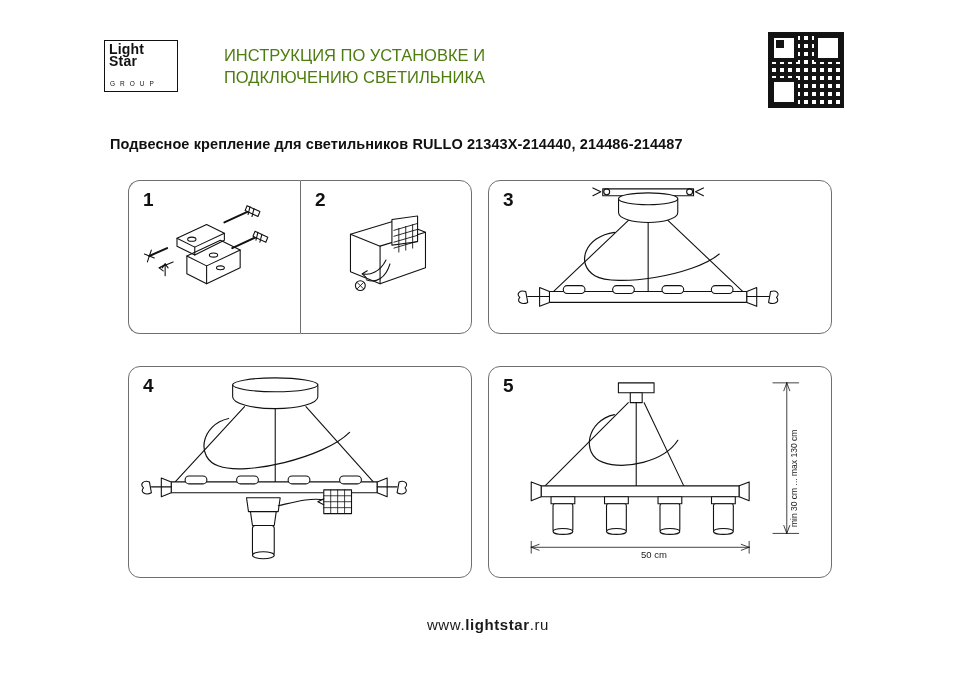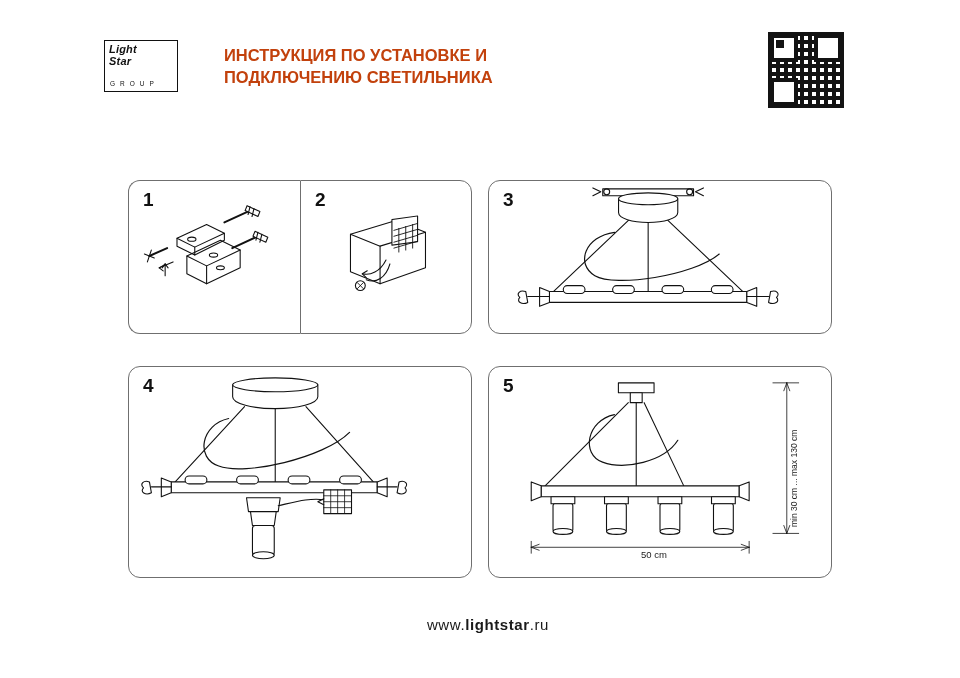--- a/index.html
+++ b/index.html
@@ -31,42 +31,41 @@
     position: absolute;
     left: 0; top: 10px;
     width: 74px; height: 52px;
     border: 1px solid #111;
     box-sizing: border-box;
   }
   .logo-inner {
     position: absolute;
     left: 4px; top: 3px;
     width: 56px;
-    font-size: 11px;
+    font-size: 14px;
     font-weight: bold;
     line-height: 11.5px;
     letter-spacing: 0.2px;
     color: #111;
-    font-style: italic;
   }
   .logo-group {
     position: absolute;
     left: 5px; top: 39px;
     font-size: 6.5px;
     letter-spacing: 1.6px;
     color: #111;
   }
   .title {
     position: absolute;
     left: 120px; top: 14px;
     width: 340px;
     font-size: 16.5px;
-    font-weight: bold;
+    font-weight: normal;
     line-height: 22px;
-    color: #c2410c;
+    color: #4d7c0f;
   }
   .series-block {
     position: absolute;
     left: 480px; top: 16px;
     width: 240px;
     font-size: 13.5px;
     font-weight: bold;
     line-height: 24px;
     color: #111;
   }
@@ -191,20 +190,21 @@
 
     <div class="title">ИНСТРУКЦИЯ ПО УСТАНОВКЕ И ПОДКЛЮЧЕНИЮ СВЕТИЛЬНИКА</div>
 
 
     <div class="qr">
       <div class="qr-bl"></div>
       <div class="qr-core"></div>
     </div>
   </div>
 
+  <div class="subtitle">Подвесное крепление для светильников RULLO 21343Х-214440, 214486-214487</div>
 
   <div class="panel p1">
     <div class="step-num">1</div>
     <svg class="figure" viewBox="0 0 172 154">
       <g fill="none" stroke="#111" stroke-width="1.1" stroke-linejoin="round" stroke-linecap="round">
 
         <path d="M58 76 L92 60 L112 70 L112 88 L78 104 L58 94 Z" fill="#fff"></path>
         <path d="M58 76 L78 86 L78 104"></path>
         <path d="M78 86 L112 70"></path>
 

